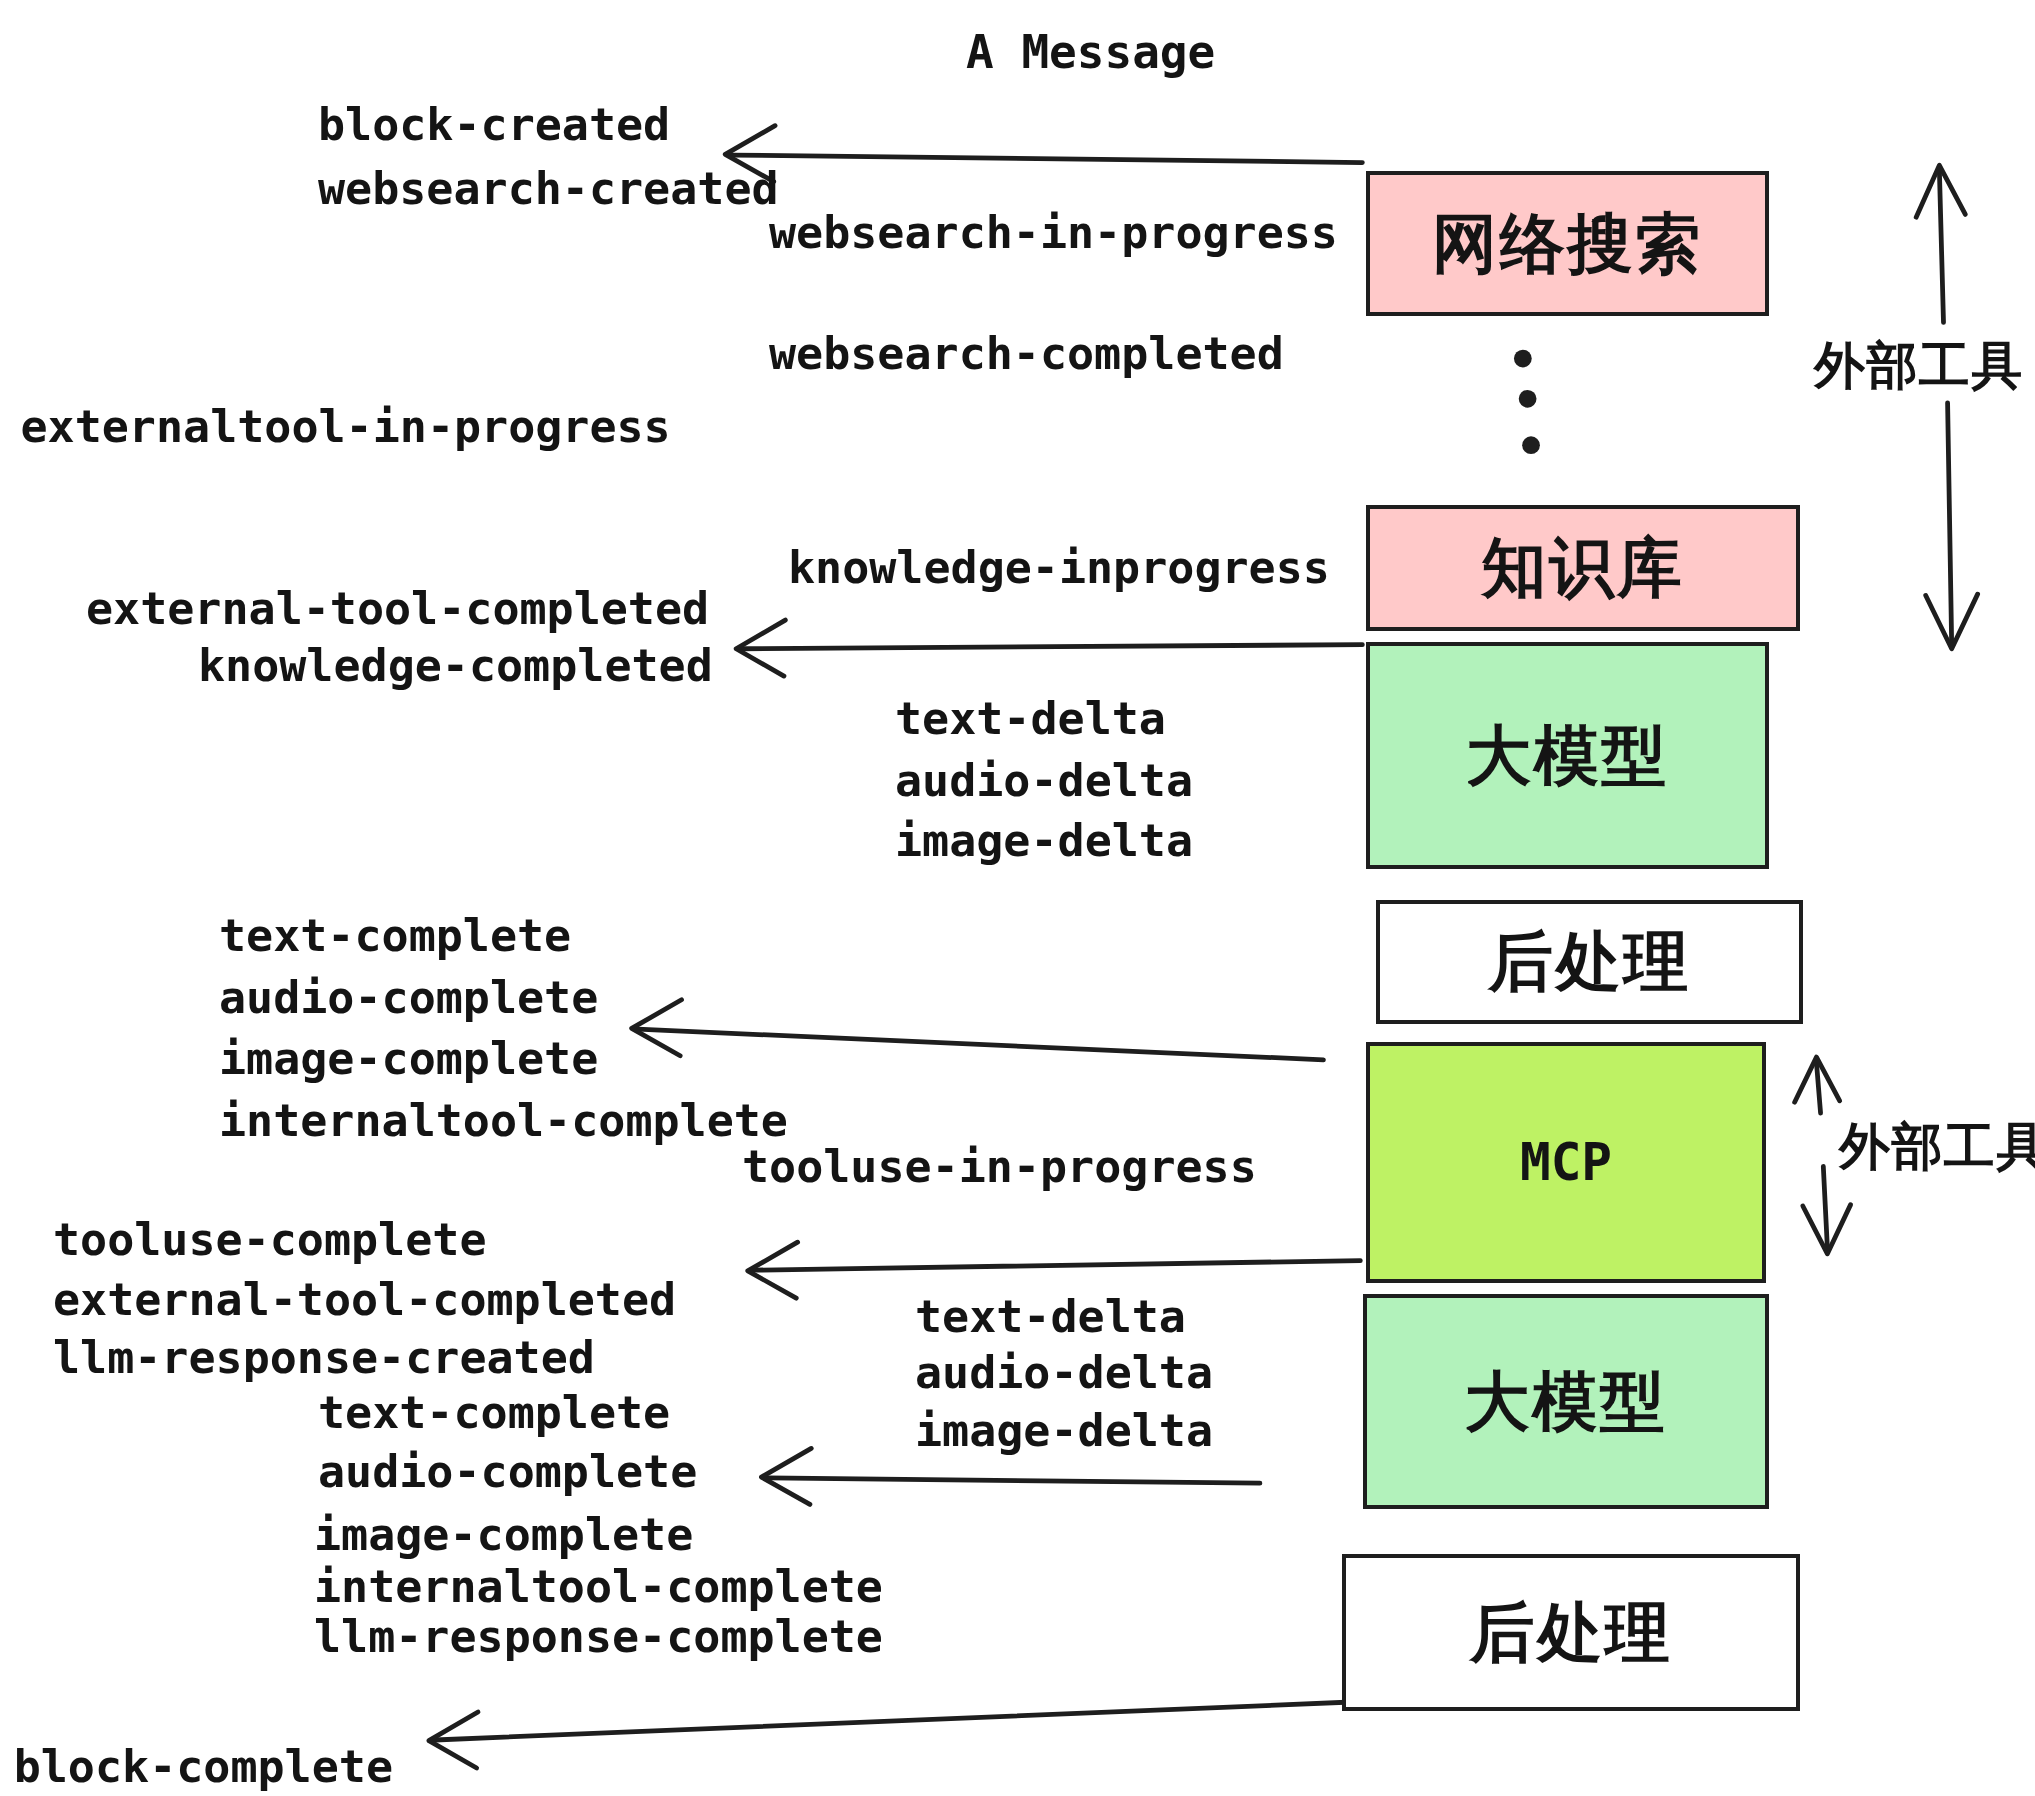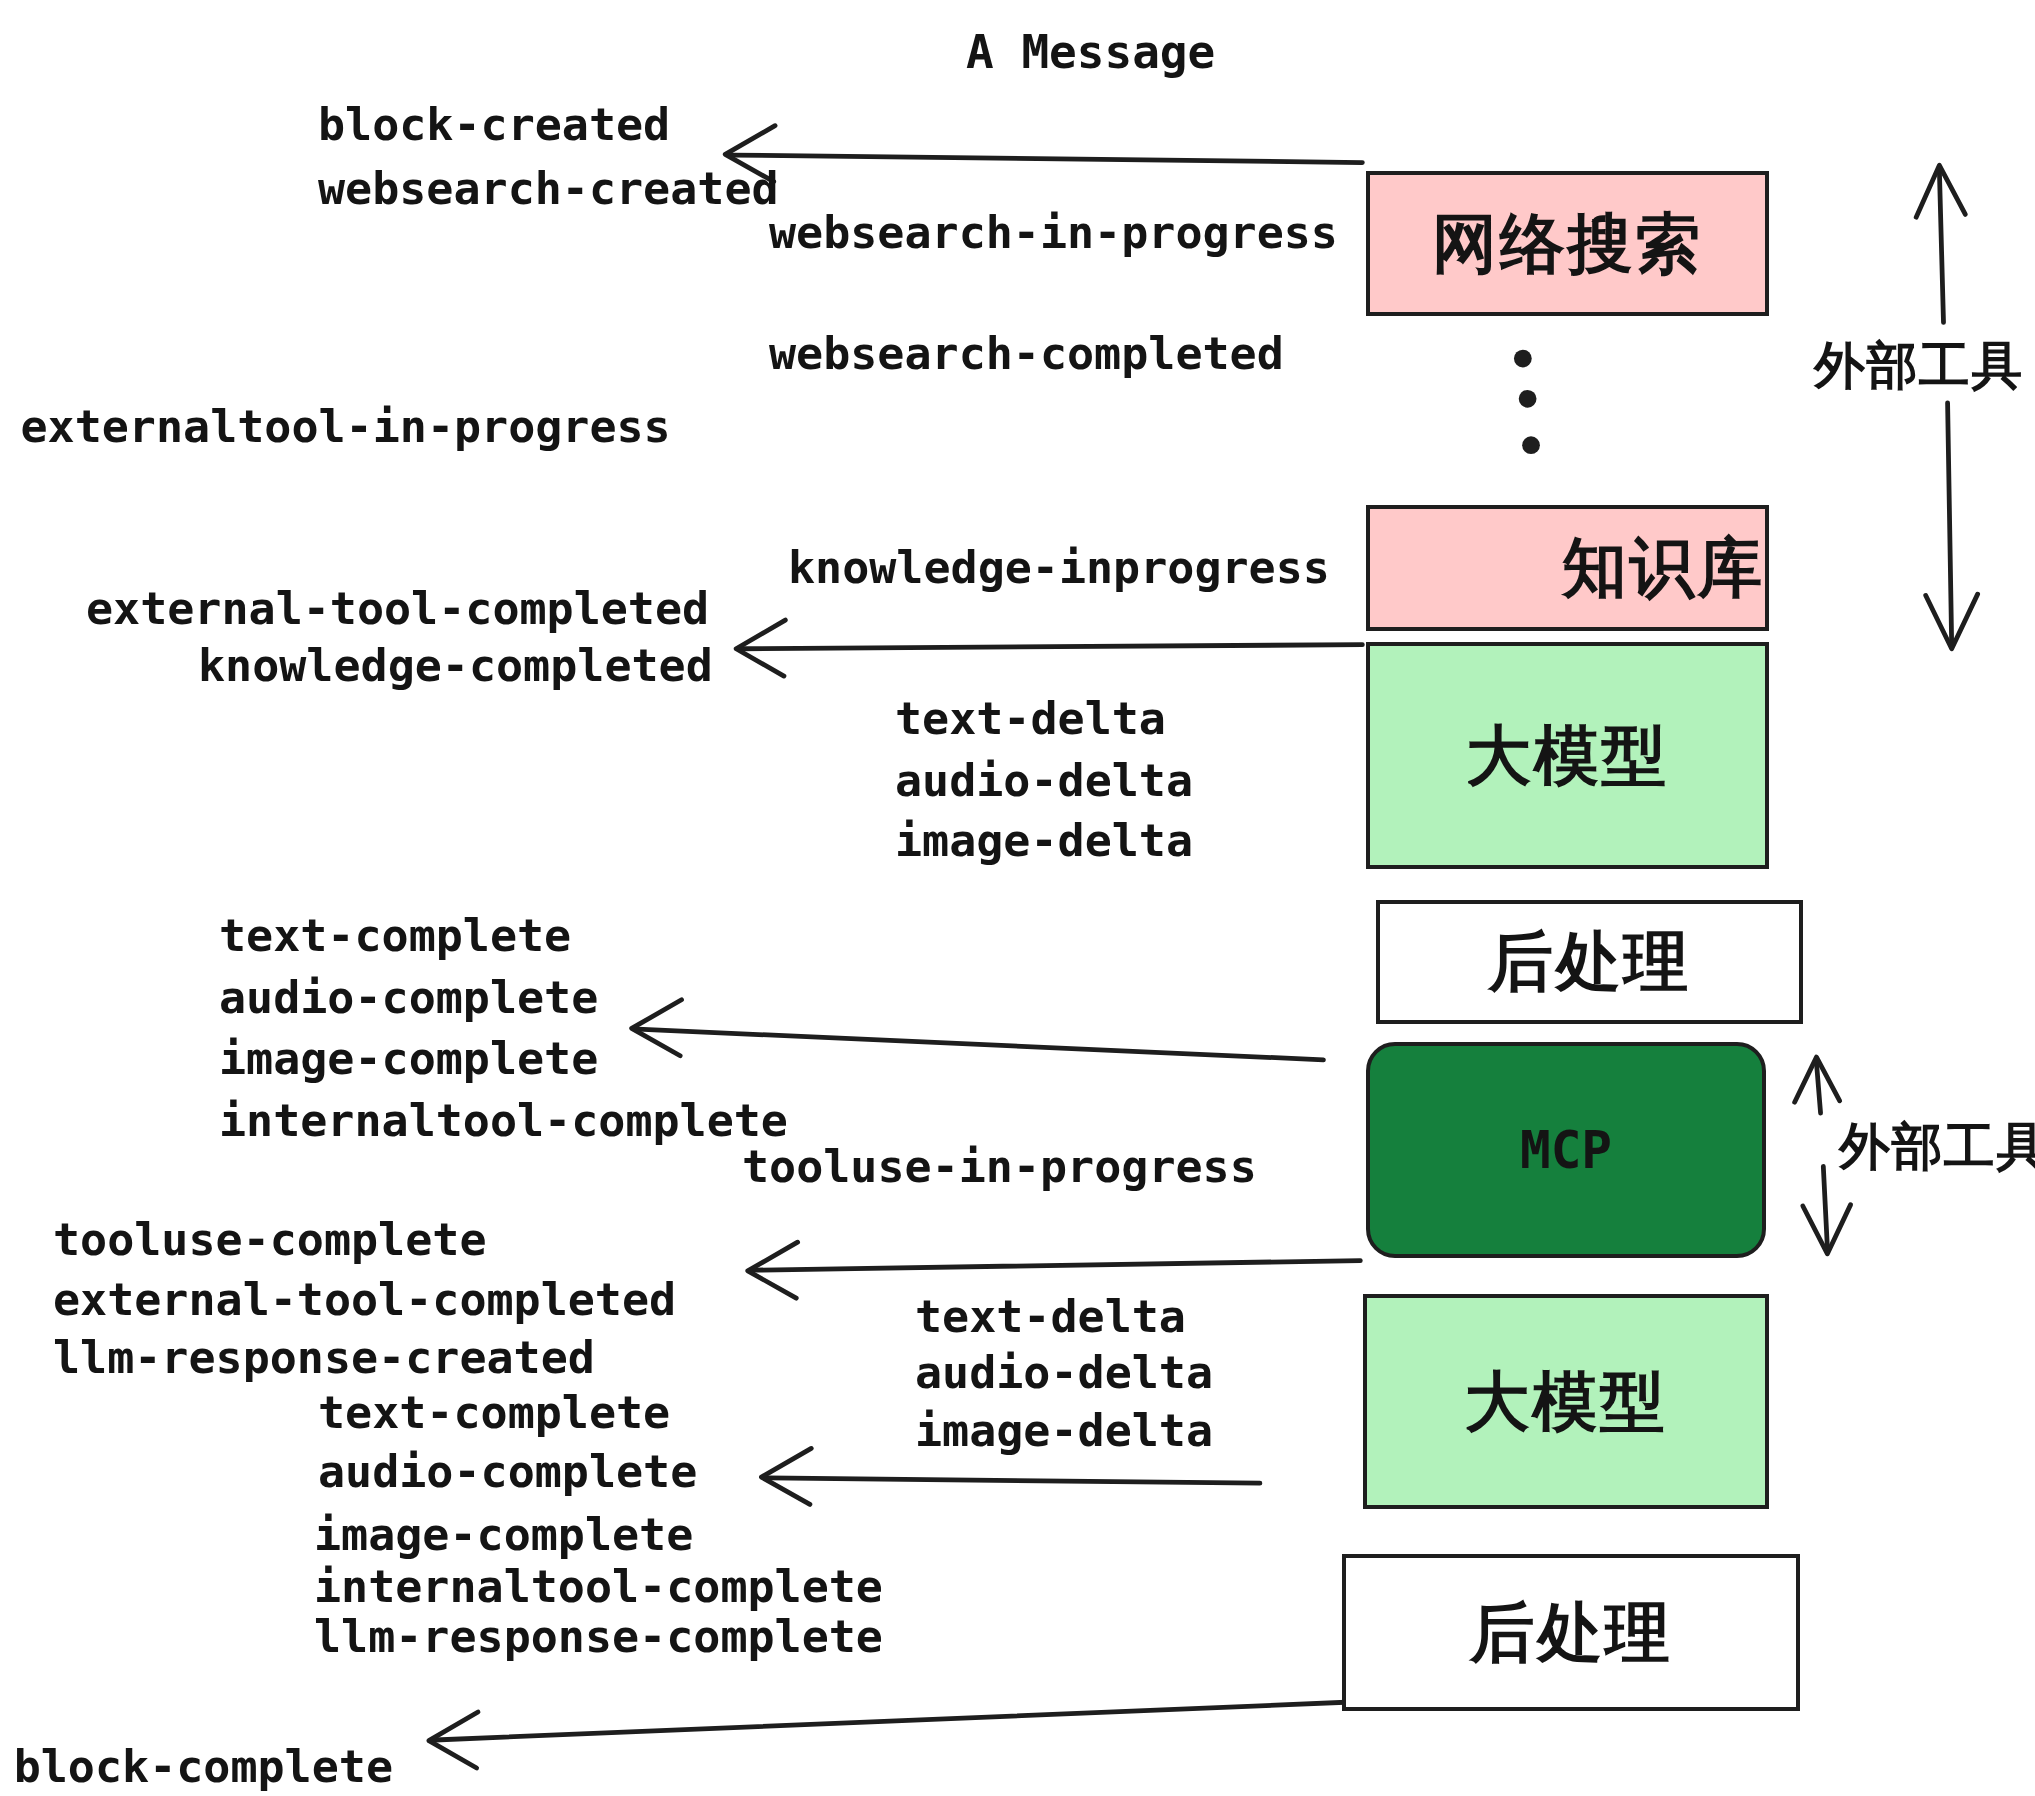--- a/index.html
+++ b/index.html
@@ -157,33 +157,33 @@
 
   <div class="ev" style="left:314px;top:1507px;">image-complete</div>
   <div class="ev" style="left:314px;top:1559px;">internaltool-complete</div>
   <div class="ev" style="left:314px;top:1609px;">llm-response-complete</div>
   <div class="ev" style="left:13.7px;top:1712px;margin-top:27px;">block-complete</div>
 
   <div class="box" style="left: 1366px; top: 171px; width: 403px; height: 145px; background: rgb(255, 201, 201);">
     <span class="cjk">网络搜索</span>
   </div>
 
-  <div class="box" style="left: 1366px; top: 505px; width: 403px; height: 126px; background: rgb(255, 201, 201); justify-content: flex-end;">
+  <div class="box" style="left: 1366px; top: 505px; width: 434px; height: 126px; background: rgb(255, 201, 201);">
     <span class="cjk">知识库</span>
   </div>
 
   <div class="box" style="left: 1366px; top: 642px; width: 403px; height: 227px; background: rgb(178, 242, 187);">
     <span class="cjk">大模型</span>
   </div>
 
   <div class="box" style="left: 1376px; top: 900px; width: 427px; height: 124px; background: rgb(255, 255, 255);">
     <span class="cjk">后处理</span>
   </div>
 
-  <div class="box" style="left: 1366px; top: 1042px; width: 400px; height: 216px; background: #15803d; border-radius: 29px;">
+  <div class="box" style="left: 1366px; top: 1042px; width: 400px; height: 241px; background: #bef264;">
     <span class="latin">MCP</span>
   </div>
 
   <div class="box" style="left: 1363px; top: 1294px; width: 406px; height: 215px; background: rgb(178, 242, 187);">
     <span class="cjk">大模型</span>
   </div>
 
   <div class="box" style="left: 1342px; top: 1554px; width: 458px; height: 157px; background: rgb(255, 255, 255);">
     <span class="cjk">后处理</span>
   </div>

